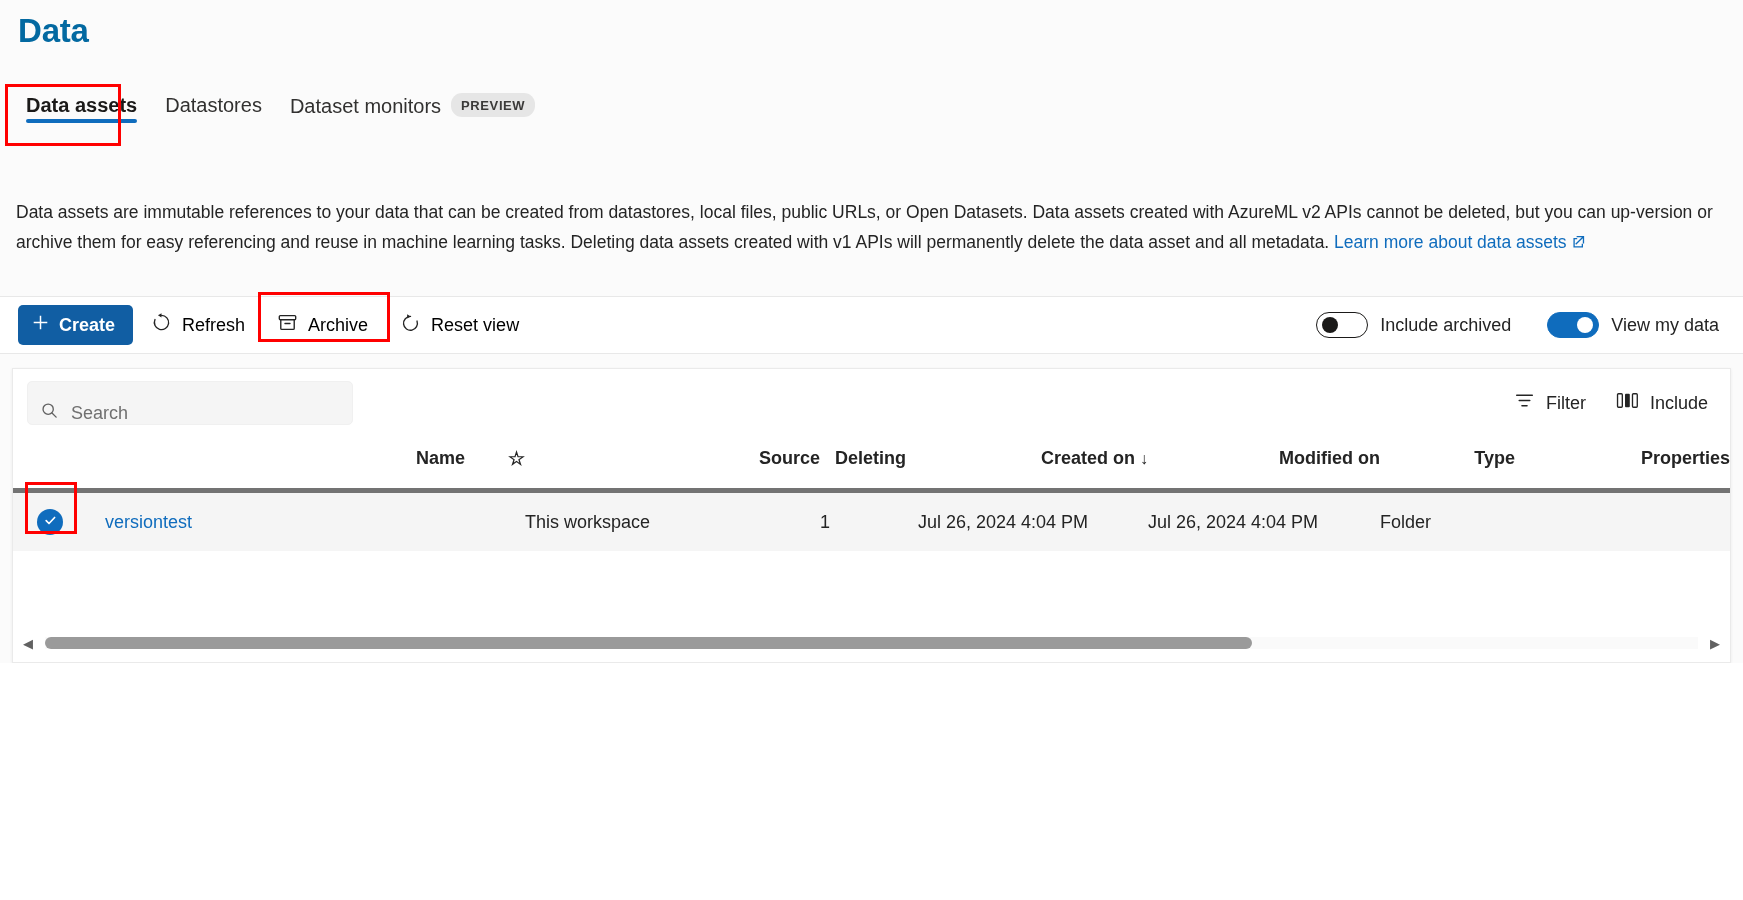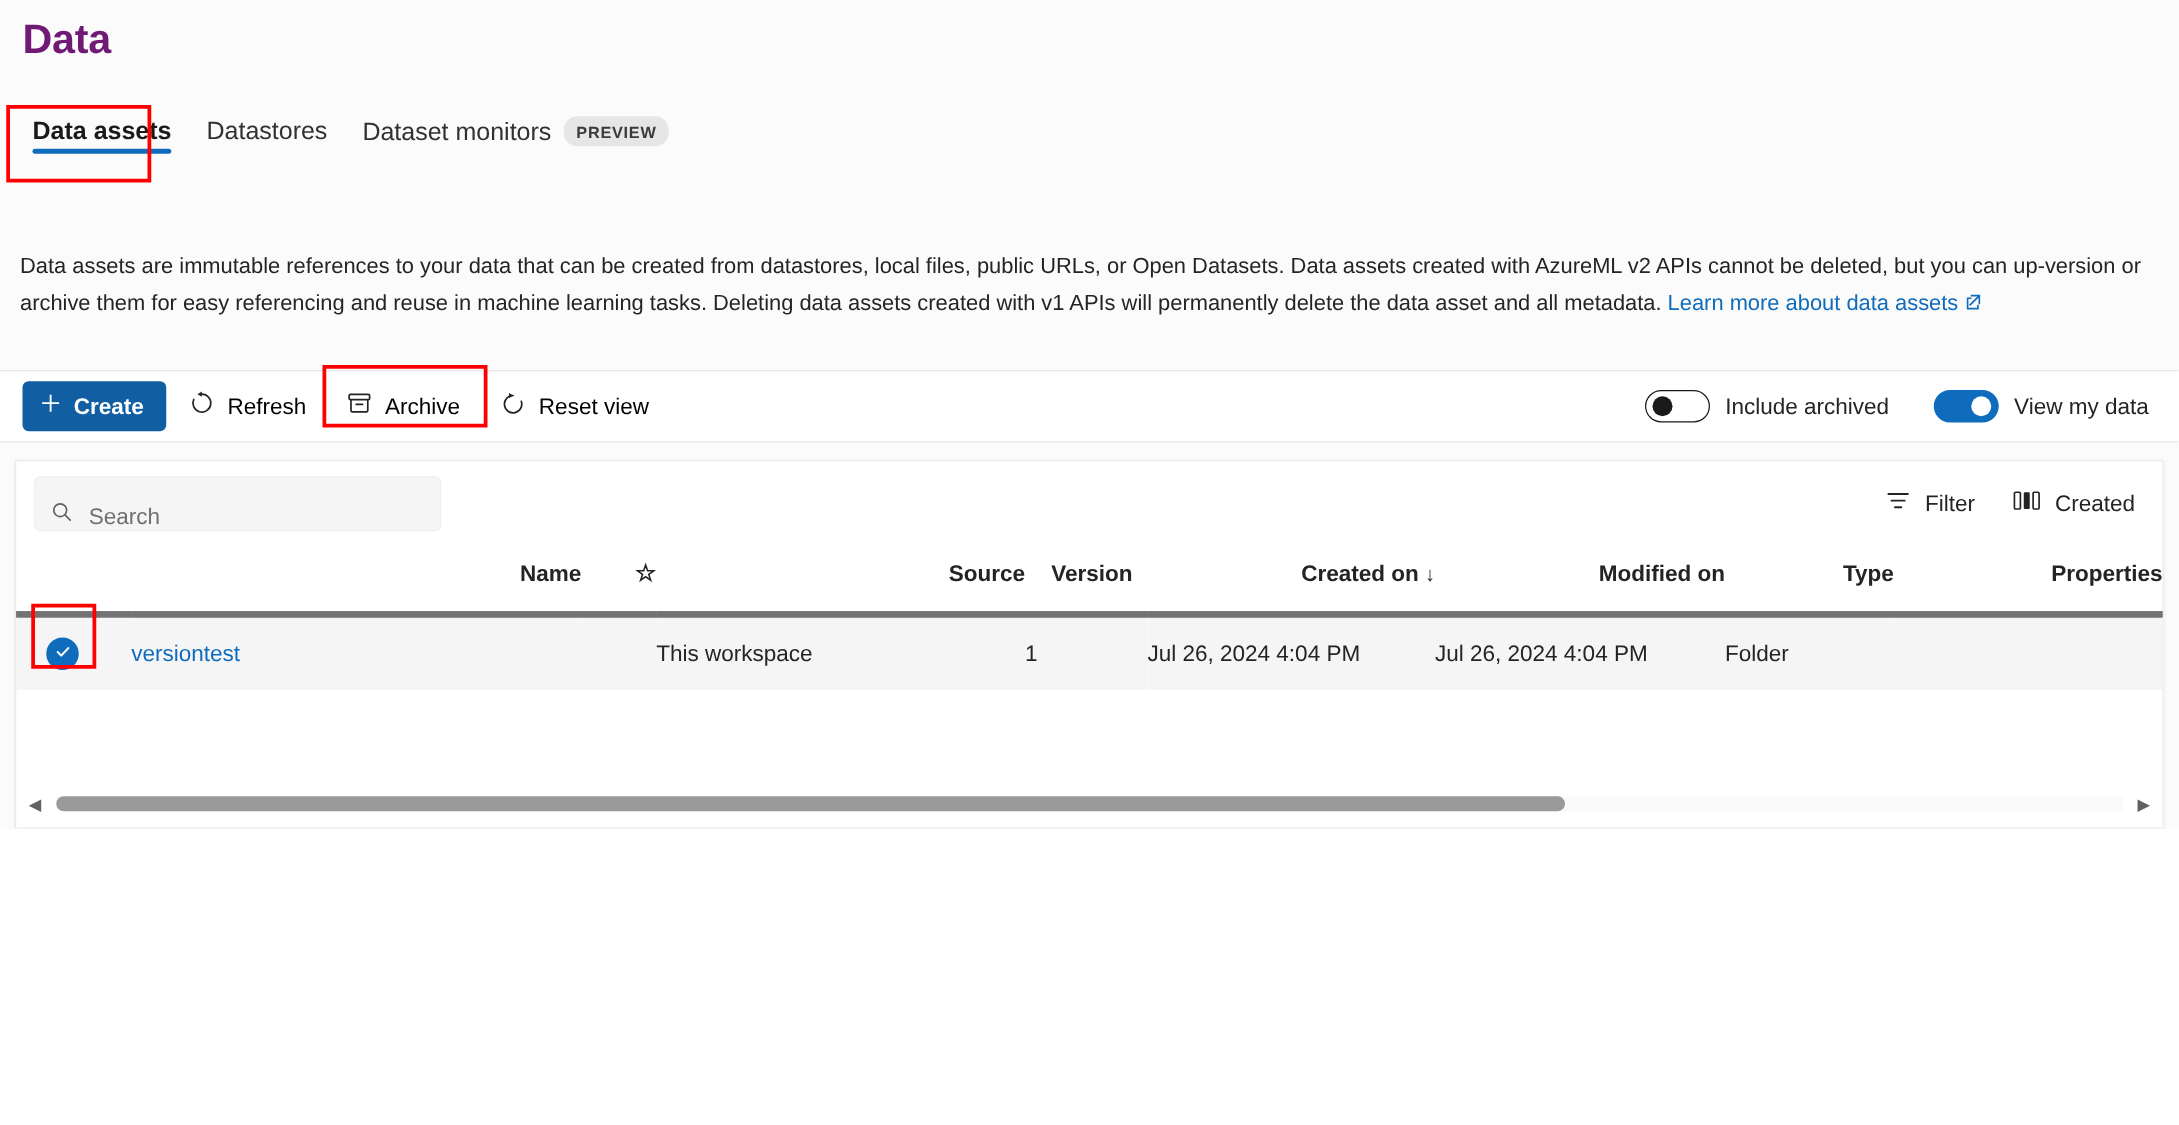--- a/index.html
+++ b/index.html
@@ -9,21 +9,21 @@
     font-family: "Liberation Sans", sans-serif;
     color: #201f1e;
     overflow: hidden;
   }
   .page { position: relative; width: 1743px; height: 900px; background:#fbfbfb; }
 
   
   .page-title {
     position: absolute; left: 18px; top: 12px;
     font-size: 33px; font-weight: 600; letter-spacing: -0.2px;
-    color: #701a75;
+    color: #0369a1;
   }
 
   
   .tabbar {
     position: absolute; left: 12px; top: 88px;
     display: flex; align-items: flex-start;
   }
   .tab {
     position: relative;
     padding: 6px 14px 14px 14px;
@@ -308,35 +308,35 @@
           <span>Filter</span>
         </button>
         <button class="icon-btn">
           <span>
             <svg width="23" height="21" viewBox="0 0 24 20">
               <rect x="1.6" y="3" width="5" height="14" rx="1" fill="none" stroke="#242424" stroke-width="1.4"></rect>
               <rect x="9.4" y="3" width="5" height="14" rx="1" fill="#242424"></rect>
               <rect x="17.2" y="3" width="5" height="14" rx="1" fill="none" stroke="#242424" stroke-width="1.4"></rect>
             </svg>
           </span>
-          <span>Created</span>
+          <span>Include</span>
         </button>
       </div>
     </div>
 
     <table class="grid">
       <thead>
         <tr>
           <th class="col-check"></th>
           <th class="col-name">Name</th>
           <th class="col-fav">
             <span class="fav-star">☆</span>
           </th>
           <th class="col-src">Source</th>
-          <th class="col-ver">Version</th>
+          <th class="col-ver">Deleting</th>
           <th class="col-created">
             <span>Created on</span><span class="sort-arrow">↓</span>
           </th>
           <th class="col-mod">Modified on</th>
           <th class="col-type">Type</th>
           <th class="col-props">Properties</th>
         </tr>
       </thead>
       <tbody>
         <tr class="data-row">

